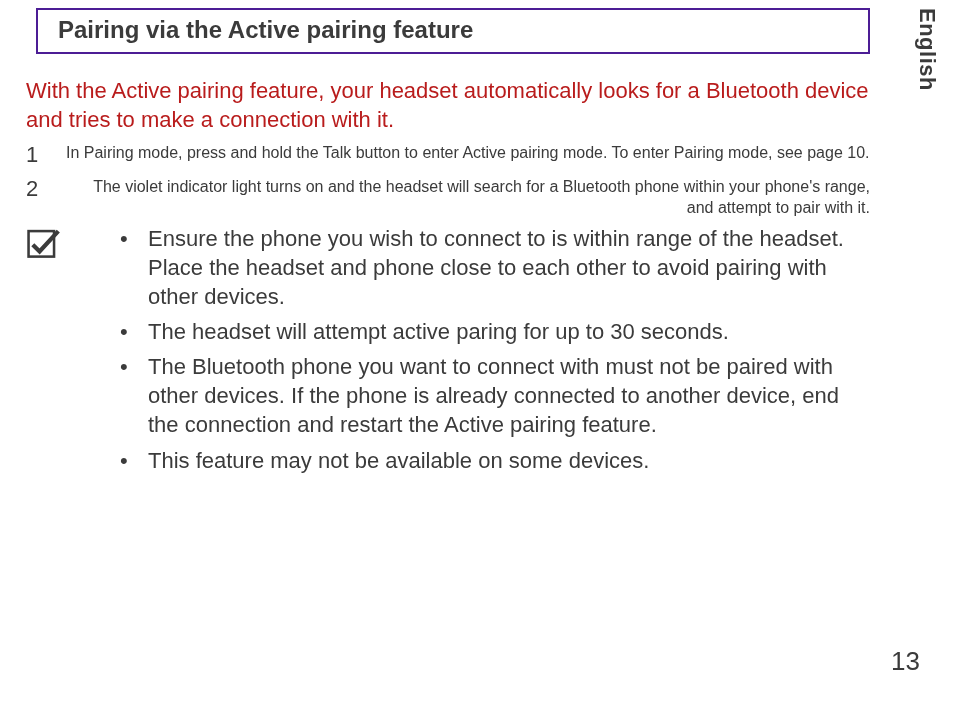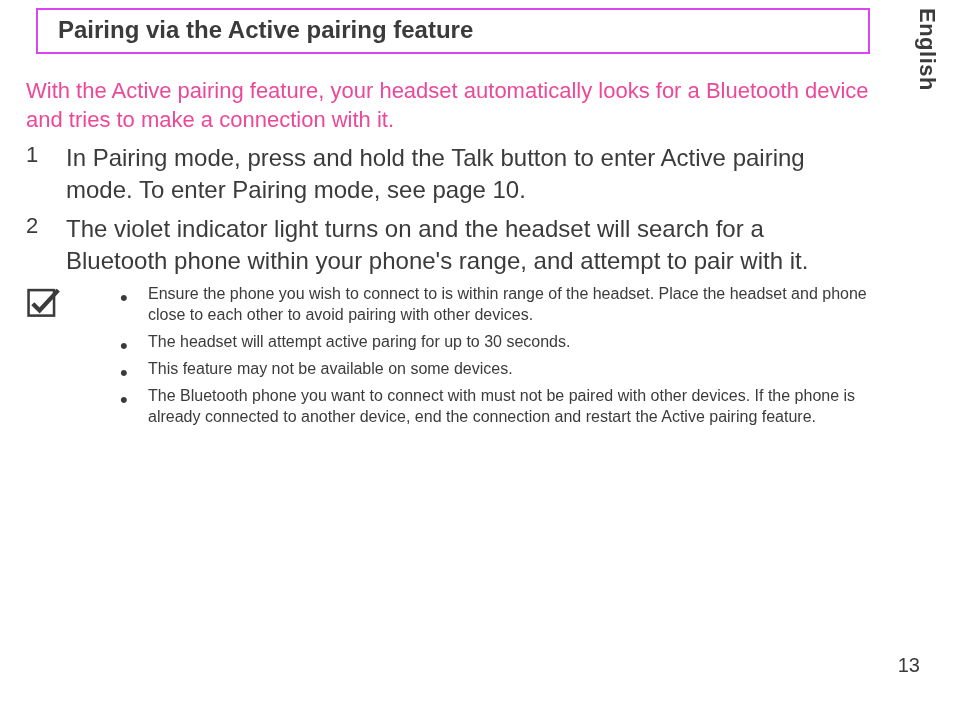--- a/index.html
+++ b/index.html
@@ -25,95 +25,96 @@
     top: 8px;
     right: 20px;
     writing-mode: vertical-rl;
     text-orientation: mixed;
     font-weight: bold;
     font-size: 22px;
     color: #3b3b3b;
     letter-spacing: 0.5px;
   }
   .title-box {
-    border: 2px solid #d946ef;
+    border: 2px solid #4c1d95;
     margin-left: 10px;
     margin-right: 0;
     padding: 6px 0 8px 20px;
     font-weight: bold;
     font-size: 24px;
     color: #3b3b3b;
   }
   .intro {
     margin-top: 22px;
     font-size: 22px;
     line-height: 1.32;
-    color: #ec4899;
+    color: #b91c1c;
   }
   ol.steps {
     margin: 8px 0 0 0;
     padding: 0;
     list-style: none;
   }
   ol.steps li {
     display: flex;
     align-items: flex-start;
     margin-top: 8px;
   }
   ol.steps li .num {
     width: 40px;
     flex: 0 0 40px;
     font-size: 22px;
     color: #3b3b3b;
   }
   ol.steps li .txt {
-    font-size: 24px;
+    font-size: 16px;
     line-height: 1.32;
     color: #3b3b3b;
+    text-align: right;
   }
   .note-wrap {
     display: flex;
     align-items: flex-start;
     margin-top: 6px;
   }
   .note-icon {
     flex: 0 0 40px;
     width: 40px;
     padding-top: 2px;
   }
   .note-icon svg {
     width: 34px;
     height: 34px;
   }
   ul.bullets {
     margin: 0;
     padding: 0 0 0 54px;
     list-style: none;
-    font-size: 16px;
+    font-size: 22px;
     line-height: 1.32;
     color: #3b3b3b;
   }
   ul.bullets li {
     position: relative;
     padding-left: 28px;
     margin-bottom: 6px;
   }
   ul.bullets li::before {
     content: "•";
     position: absolute;
     left: 0;
     top: 0;
     font-size: 22px;
     color: #3b3b3b;
   }
   .pagenum {
     position: absolute;
     bottom: 24px;
     right: 40px;
-    font-size: 20px;
+    font-size: 26px;
     color: #3b3b3b;
   }
 </style>
 </head>
 <body>
 
 <div class="page">
 
   <div class="lang-tab">English</div>
 
@@ -137,20 +138,20 @@
   <div class="note-wrap">
     <div class="note-icon">
       <svg viewBox="0 0 40 40">
         <rect x="3" y="6" width="30" height="30" fill="none" stroke="#3b3b3b" stroke-width="3"></rect>
         <path d="M8 22 L16 30 L38 6" fill="none" stroke="#3b3b3b" stroke-width="5"></path>
       </svg>
     </div>
     <ul class="bullets">
       <li>Ensure the phone you wish to connect to is within range of the headset. Place the headset and phone close to each other to avoid pairing with other devices.</li>
       <li>The headset will attempt active paring for up to 30 seconds.</li>
+      <li>The Bluetooth phone you want to connect with must not be paired with other devices. If the phone is already connected to another device, end the connection and restart the Active pairing feature.</li>
       <li>This feature may not be available on some devices.</li>
-      <li>The Bluetooth phone you want to connect with must not be paired with other devices. If the phone is already connected to another device, end the connection and restart the Active pairing feature.</li>
     </ul>
   </div>
 
   <div class="pagenum">13</div>
 
 </div>
 
 </body></html>

